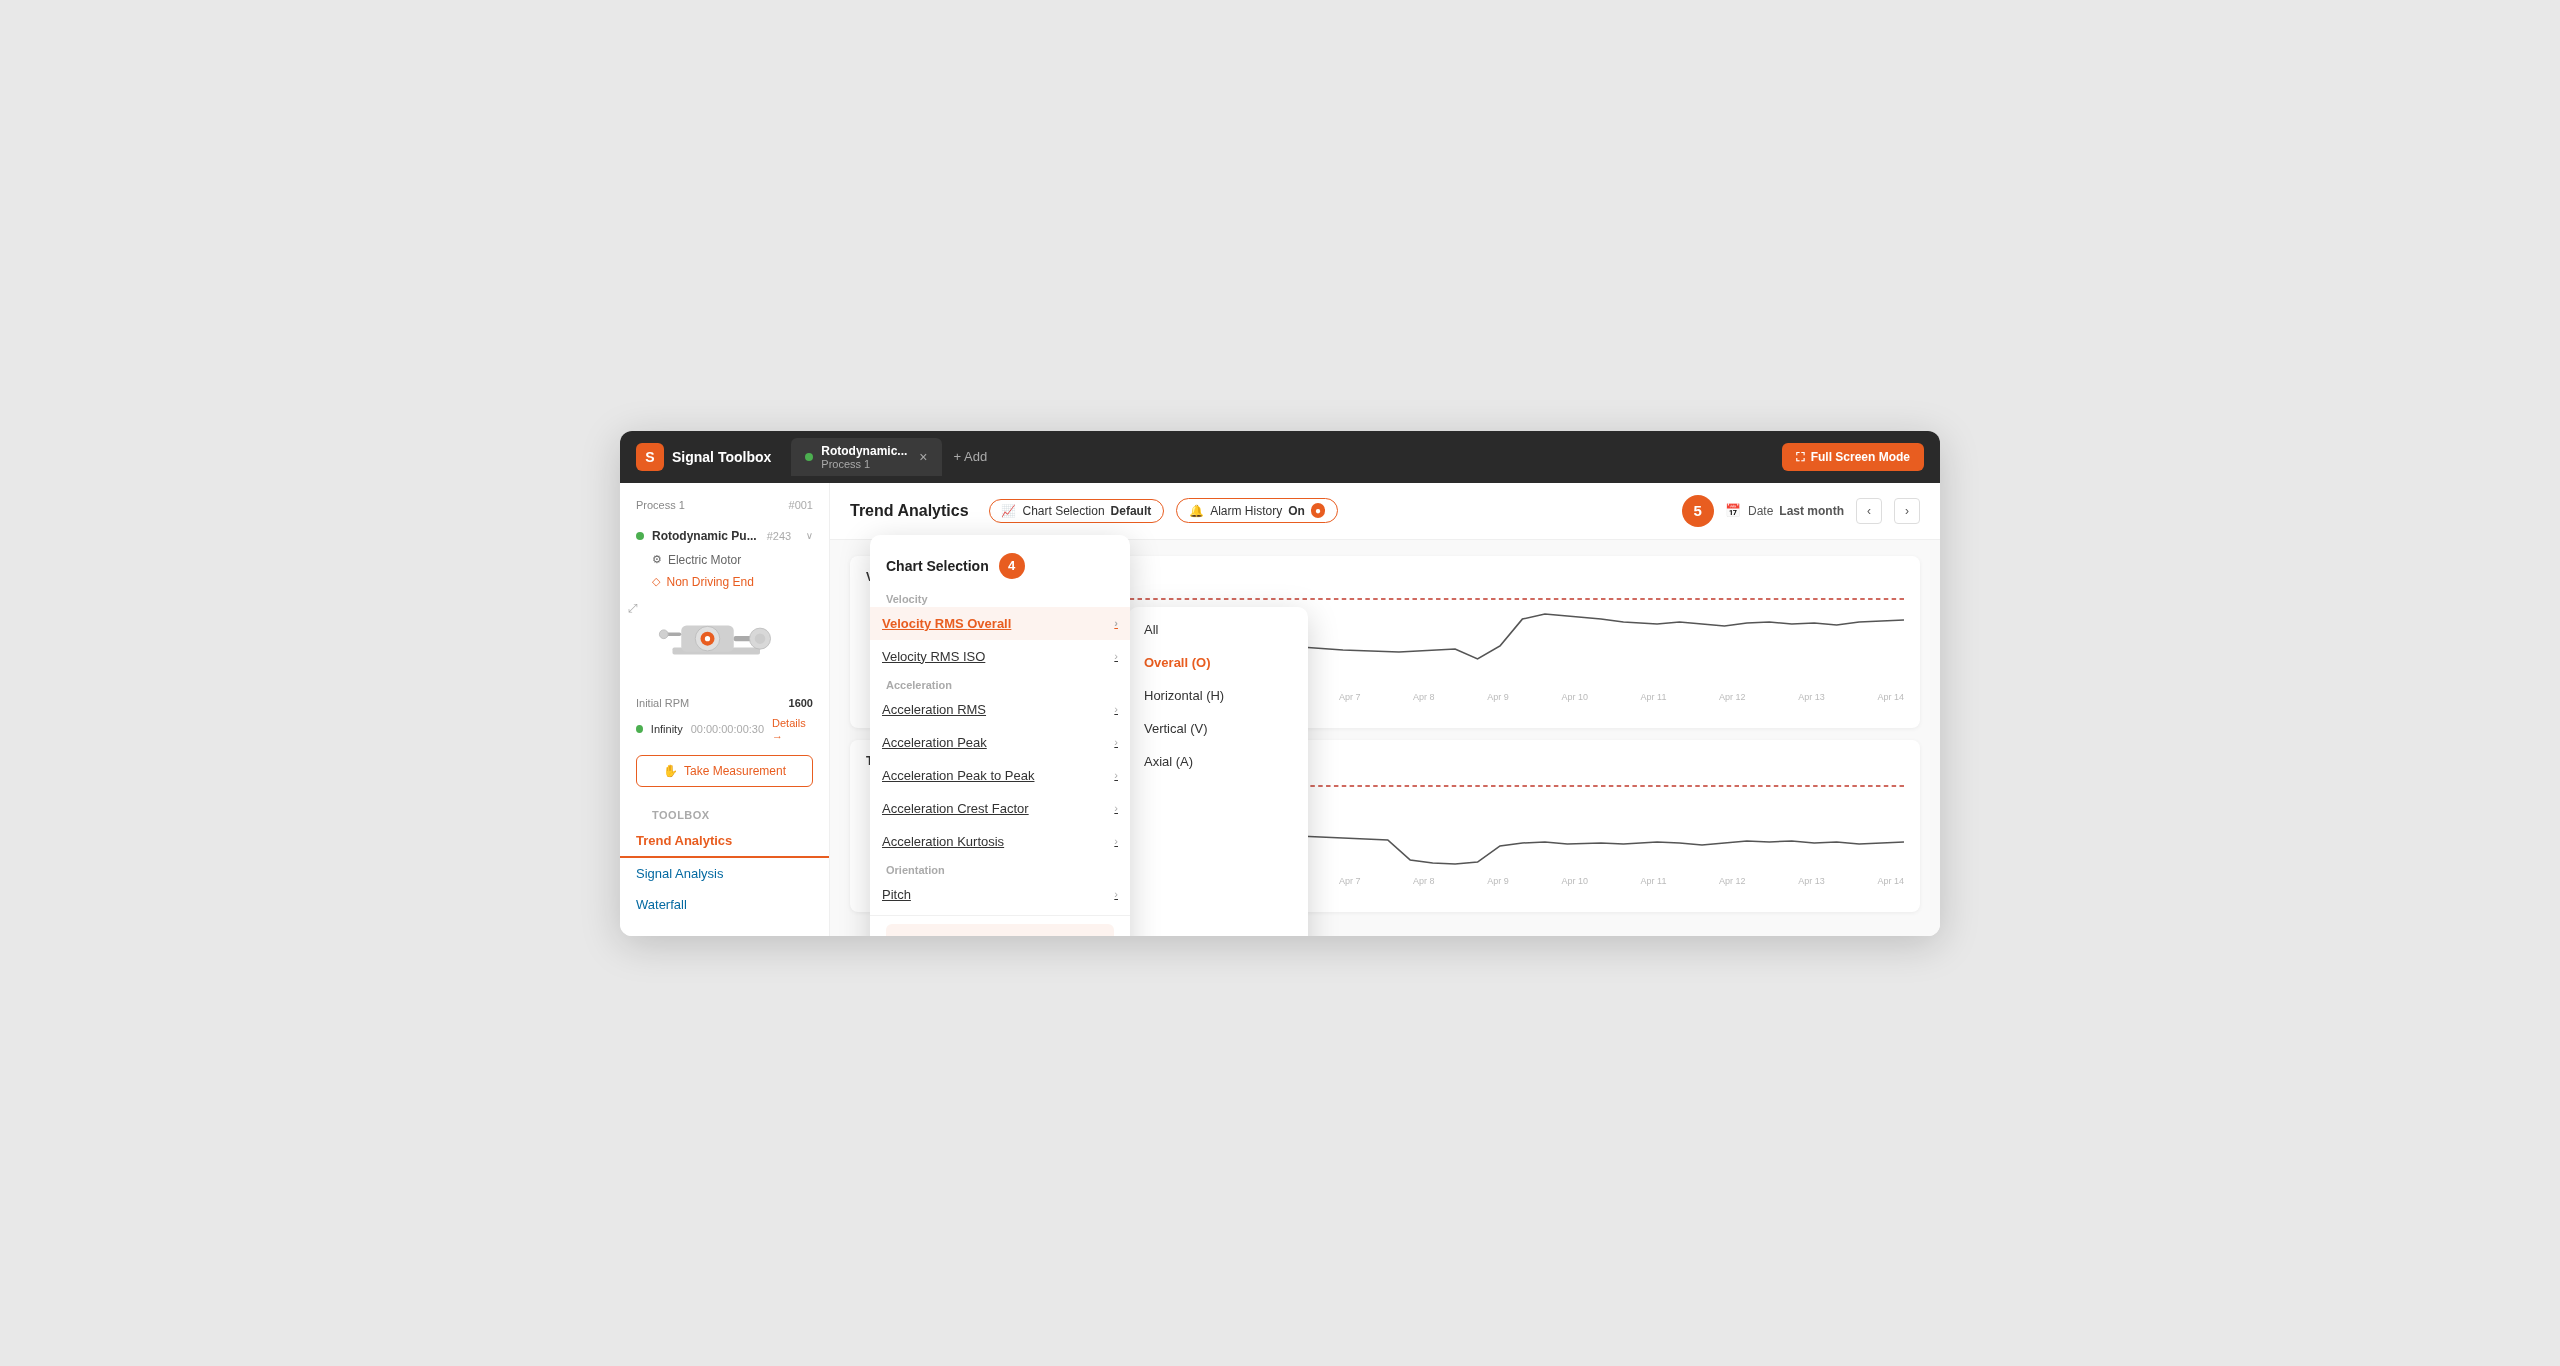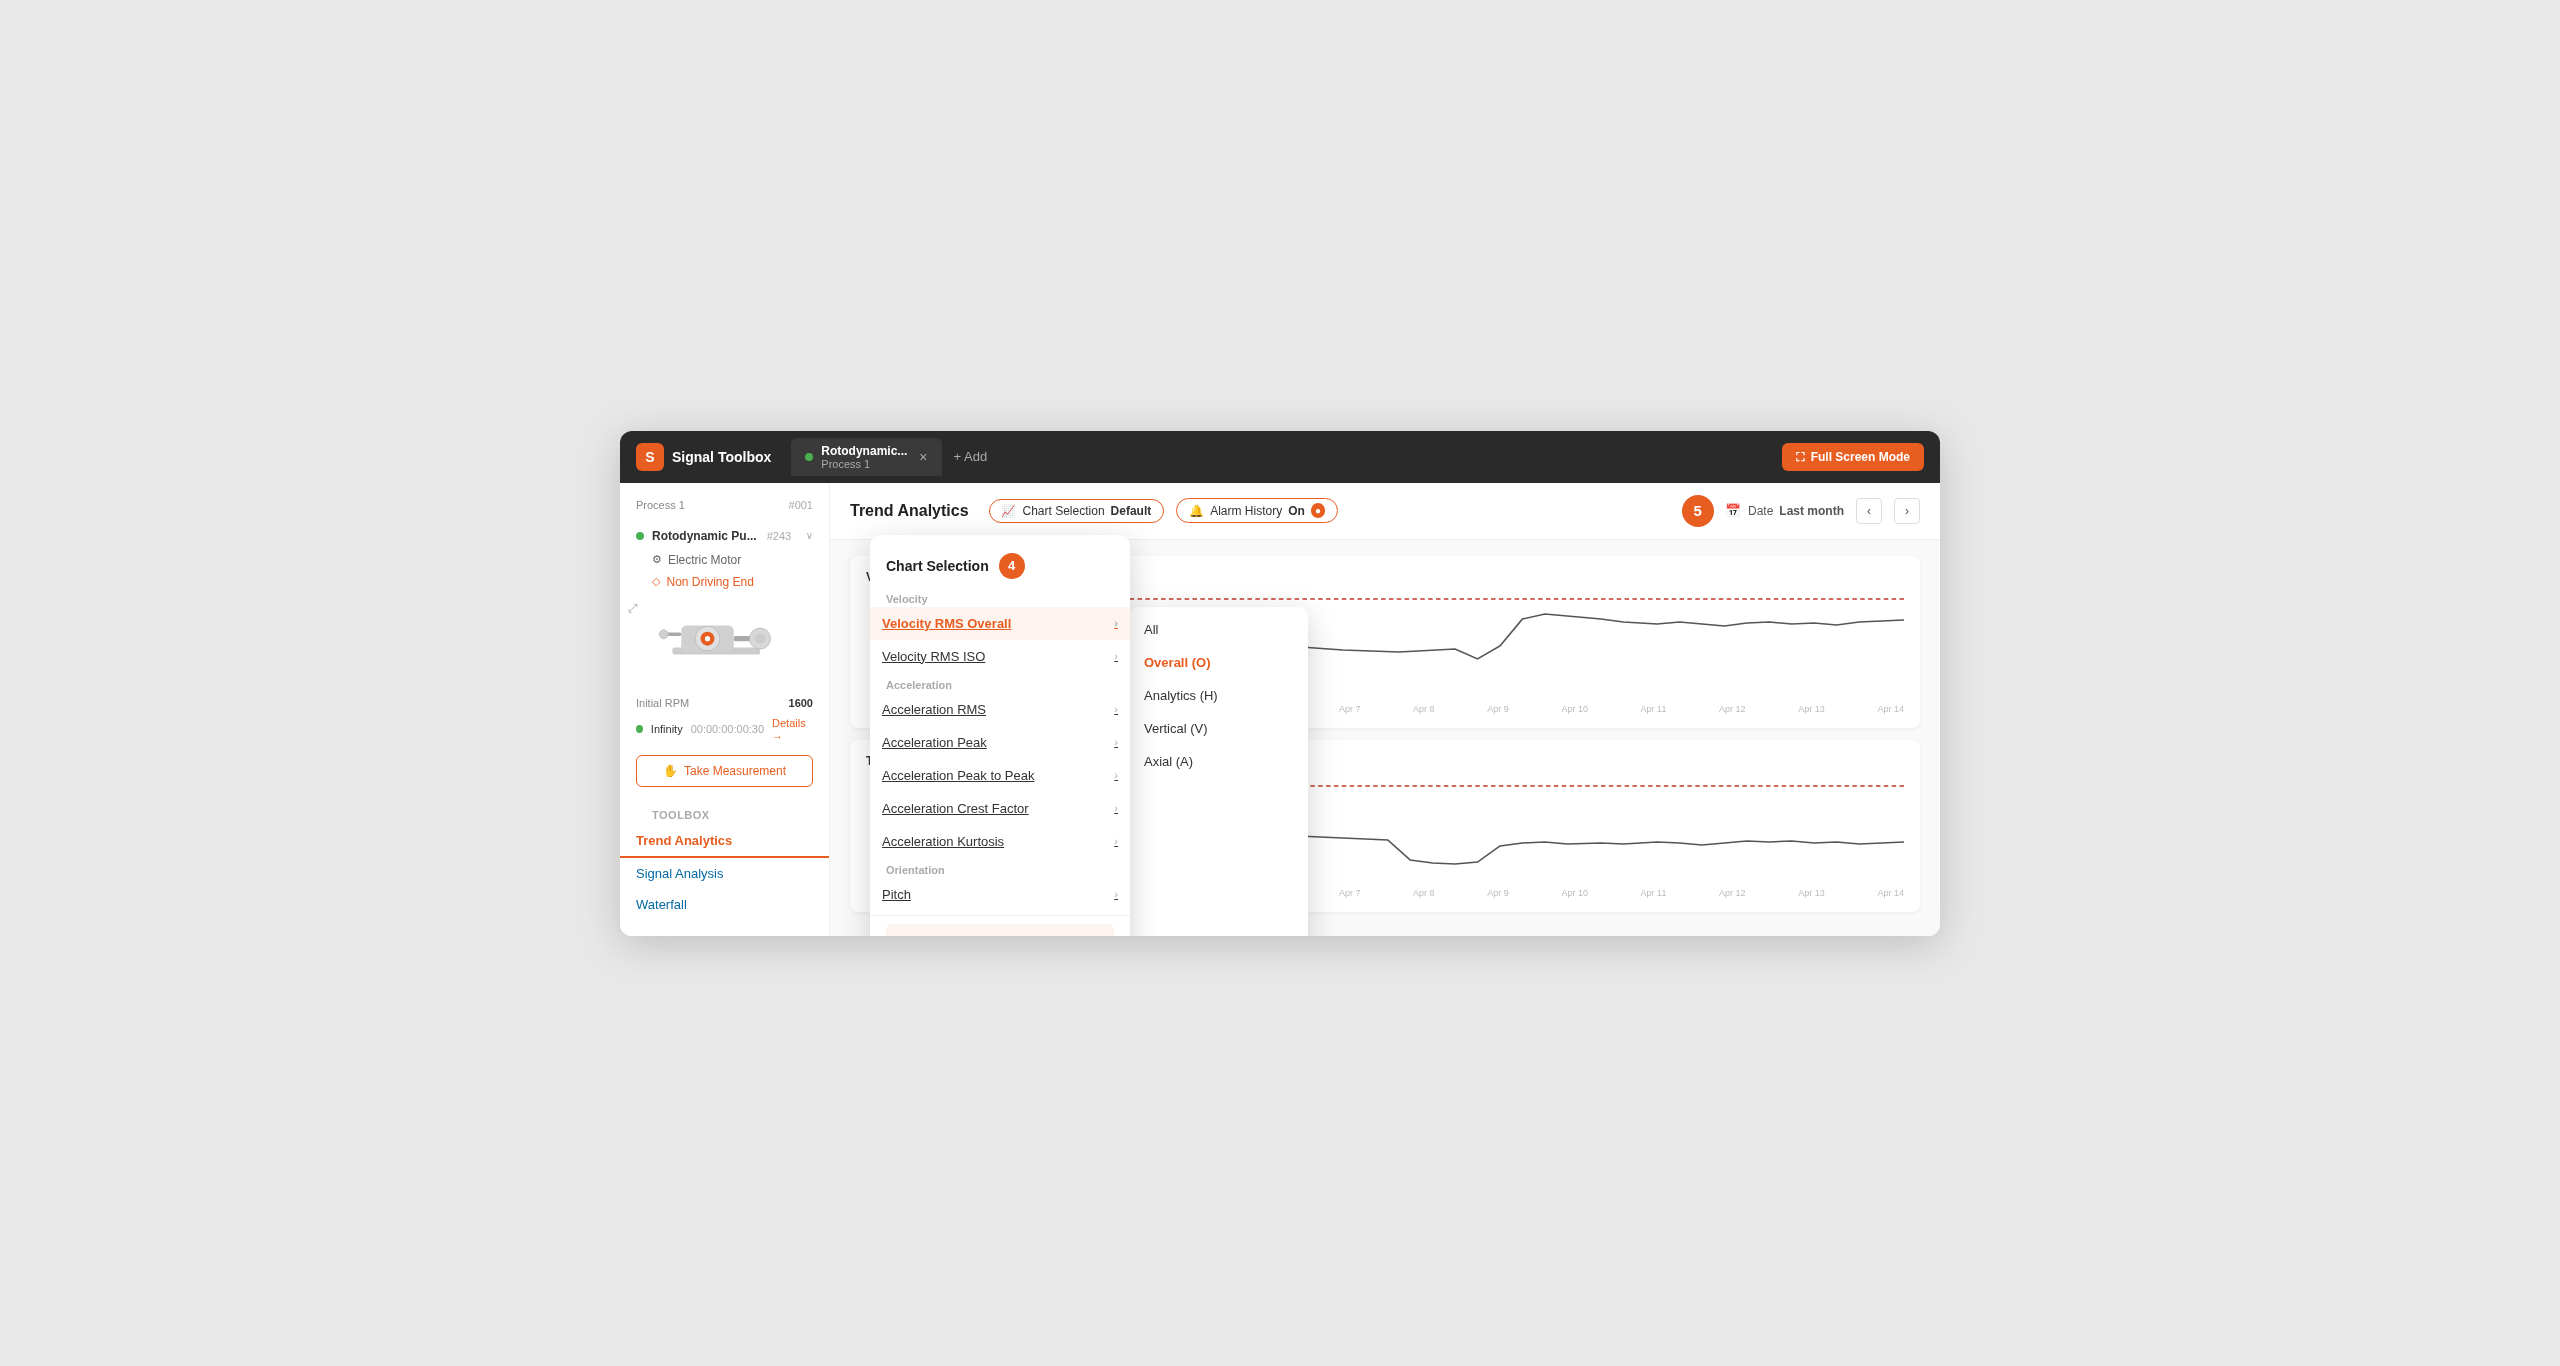--- a/index.html
+++ b/index.html
@@ -346,21 +346,21 @@
       position: absolute;
       left: 28px;
       right: 0;
       top: 0;
       bottom: 20px;
     }
     .chart-xaxis {
       position: absolute;
       left: 28px;
       right: 0;
-      bottom: 0;
+      bottom: 12px;
       display: flex;
       justify-content: space-between;
       font-size: 9px;
       color: #bbb;
     }
 
     
     .dropdown-overlay {
       position: absolute;
       top: 52px;
@@ -701,20 +701,20 @@
           </div>
 
           <div class="dropdown-footer">
             <button class="set-default-btn">Set Default</button>
           </div>
         </div>
 
         <div class="sub-dropdown">
           <div class="sub-dropdown-item">All</div>
           <div class="sub-dropdown-item active">Overall (O)</div>
-          <div class="sub-dropdown-item">Analytics (H)</div>
+          <div class="sub-dropdown-item">Horizontal (H)</div>
           <div class="sub-dropdown-item">Vertical (V)</div>
           <div class="sub-dropdown-item">Axial (A)</div>
         </div>
       </div>
     </div>
   </div>
 </div>
 
 </body></html>

